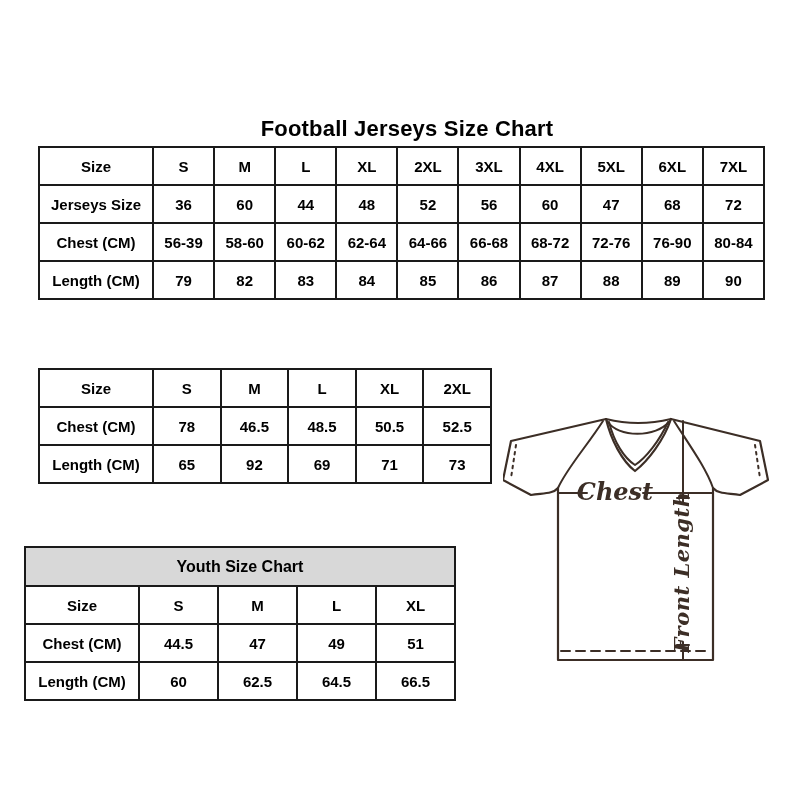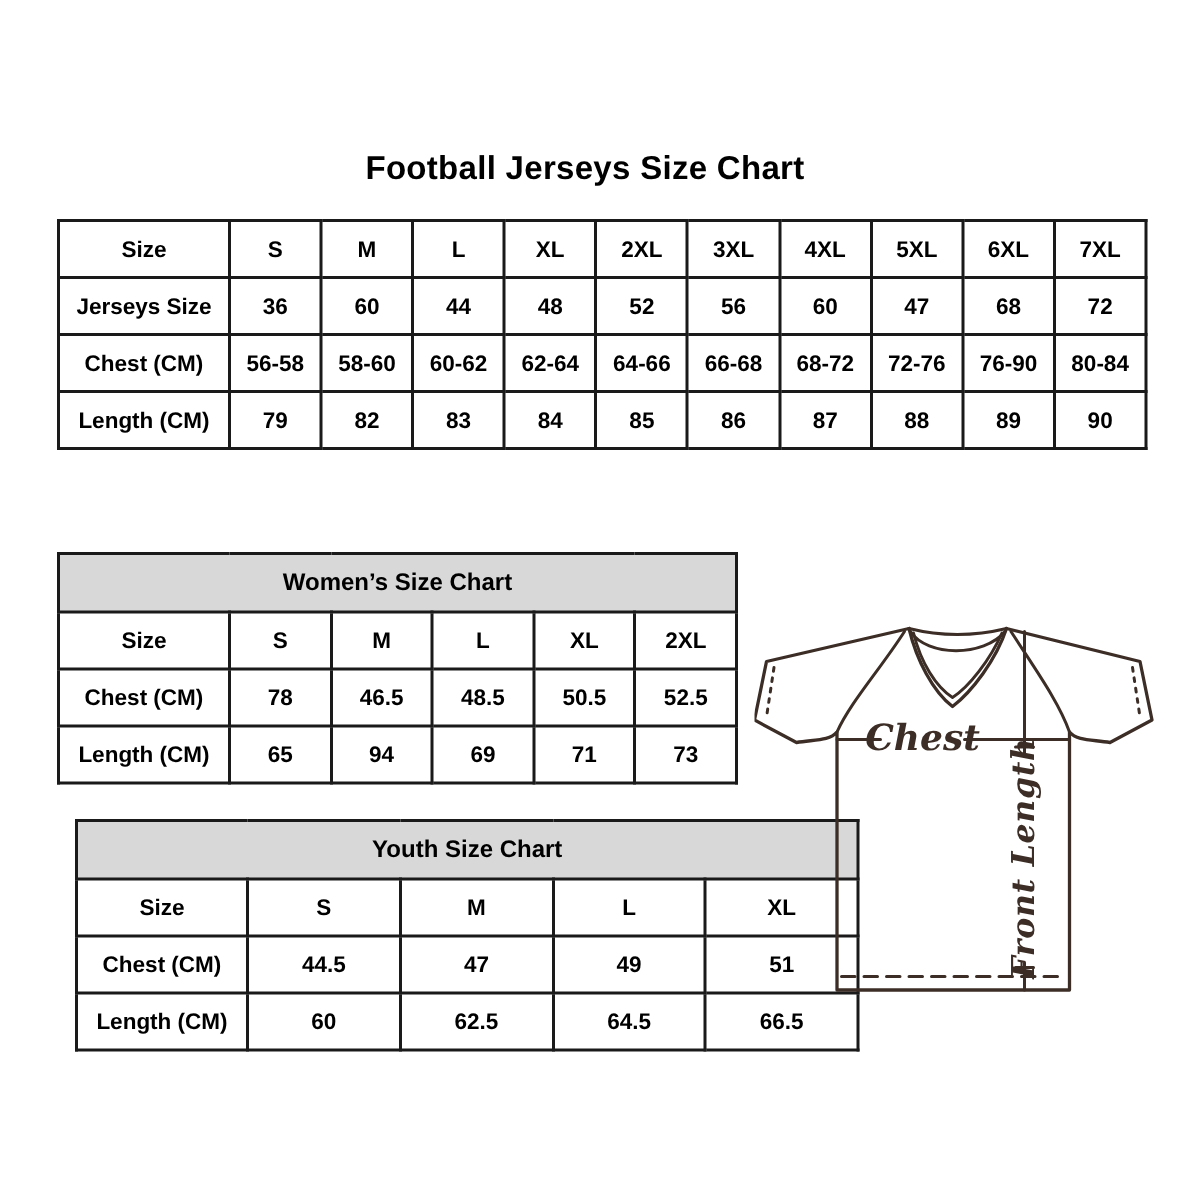--- a/index.html
+++ b/index.html
@@ -6,31 +6,31 @@
     --header-bg:#d8d8d8;
     --border:#1a1a1a;
     --jersey:#3c2e26;
   }
   html,body{margin:0;padding:0;background:#fff;}
   .screen{
     position:relative;width:800px;height:800px;background:#ffffff;
     font-family:"Liberation Sans",sans-serif;overflow:hidden;
   }
   .page-title{
-    position:absolute;top:99px;left:0;width:780px;margin:0;
+    position:absolute;top:99px;left:0;width:780px;margin:17px;
     text-align:center;font-size:22px;font-weight:bold;color:#000;
     letter-spacing:0.2px;
   }
   table.size-table{
     position:absolute;border-collapse:collapse;table-layout:fixed;
     background:#fff;
   }
   #table-men{left:38px;top:146px;width:727px;}
   #table-women{left:38px;top:368px;width:454px;}
-  #table-youth{left:50px;top:546px;width:523px;}
+  #table-youth{left:24px;top:546px;width:432px;}
   table.size-table td{
     border:2px solid var(--border);
     height:36px;text-align:center;vertical-align:middle;
     font-weight:bold;font-size:15px;color:#000;padding:0 2px;
     overflow:hidden;white-space:nowrap;
   }
   table.size-table td.table-title{
     background:var(--header-bg);font-size:16px;height:37px;
   }
   .jersey-wrap{position:absolute;left:503px;top:408px;width:272px;height:258px;}
@@ -89,21 +89,21 @@
           <td>48</td>
           <td>52</td>
           <td>56</td>
           <td>60</td>
           <td>47</td>
           <td>68</td>
           <td>72</td>
         </tr>
         <tr>
           <td>Chest (CM)</td>
-          <td>56-58</td>
+          <td>56-39</td>
           <td>58-60</td>
           <td>60-62</td>
           <td>62-64</td>
           <td>64-66</td>
           <td>66-68</td>
           <td>68-72</td>
           <td>72-76</td>
           <td>76-90</td>
           <td>80-84</td>
         </tr>
@@ -127,42 +127,39 @@
       <colgroup>
         <col style="width: 114px;">
         <col>
         <col>
         <col>
         <col>
         <col>
       </colgroup>
       <tbody>
         <tr>
-          <td colspan="6" class="table-title">Women’s Size Chart</td>
-        </tr>
-        <tr>
           <td>Size</td>
           <td>S</td>
           <td>M</td>
           <td>L</td>
           <td>XL</td>
           <td>2XL</td>
         </tr>
         <tr>
           <td>Chest (CM)</td>
           <td>78</td>
           <td>46.5</td>
           <td>48.5</td>
           <td>50.5</td>
           <td>52.5</td>
         </tr>
         <tr>
           <td>Length (CM)</td>
           <td>65</td>
-          <td>94</td>
+          <td>92</td>
           <td>69</td>
           <td>71</td>
           <td>73</td>
         </tr>
       </tbody>
     </table>
 
   <table class="size-table" id="table-youth">
       <colgroup>
         <col style="width: 114px;">

